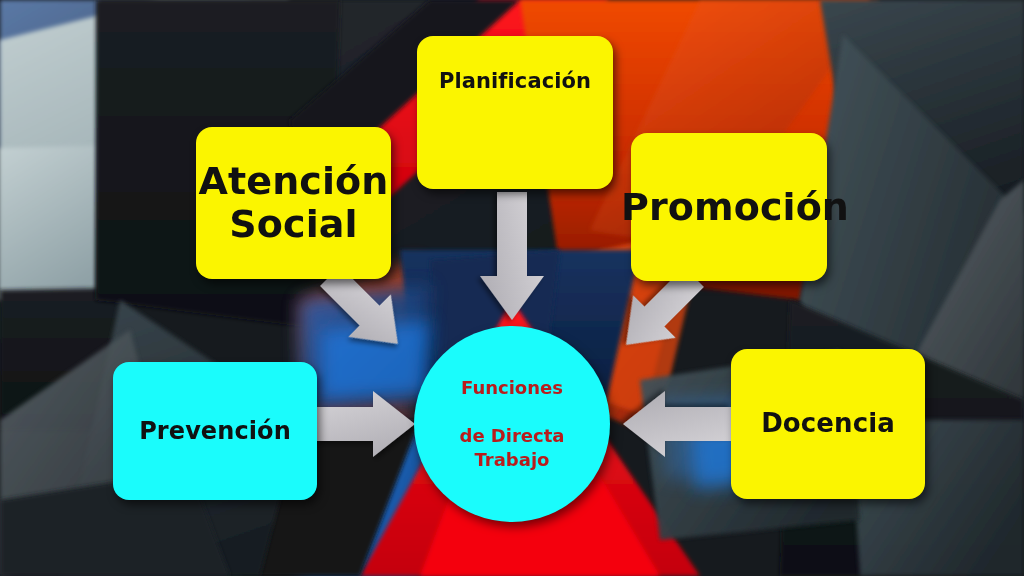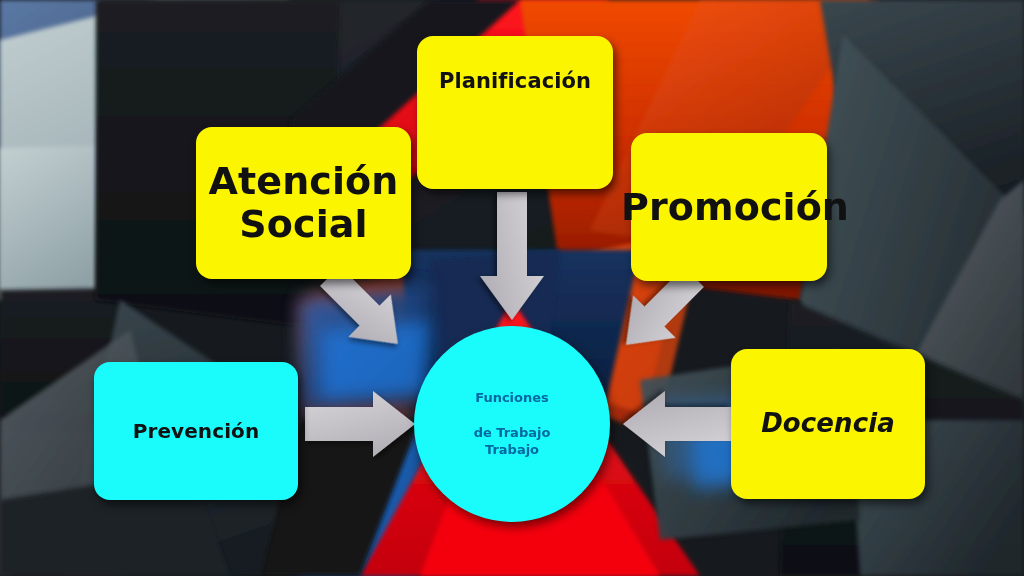--- a/index.html
+++ b/index.html
@@ -33,54 +33,54 @@
     border-radius: 16px;
     box-shadow: 3px 5px 9px rgba(0,0,0,0.55);
     line-height: 1.12;
     letter-spacing: 0.1px;
     padding: 4px 8px;
   }
   .node-yellow { background: #fbf500; }
   .node-cyan   { background: #1afcfc; }
 
   .node-atencion {
-    left: 196px; top: 127px; width: 215px; height: 152px;
+    left: 196px; top: 127px; width: 195px; height: 152px;
     font-size: 38px; font-weight: 700;
   }
   .node-planificacion {
     left: 417px; top: 36px; width: 196px; height: 153px;
     font-size: 21px; font-weight: 600;
     align-items: flex-start;
     padding-top: 34px;
   }
   .node-promocion {
     left: 631px; top: 133px; width: 196px; height: 148px;
     font-size: 38px; font-weight: 700; padding-left: 20px;
   }
   .node-prevencion {
-    left: 94px; top: 362px; width: 204px; height: 138px;
-    font-size: 20px; font-weight: 600;
+    left: 113px; top: 362px; width: 204px; height: 138px;
+    font-size: 24px; font-weight: 600;
   }
   .node-docencia {
     left: 731px; top: 349px; width: 194px; height: 150px;
-    font-size: 26px; font-weight: 600; font-style: italic;
+    font-size: 26px; font-weight: 600;
   }
 
   .hub {
     position: absolute;
     left: 414px; top: 326px;
     width: 196px; height: 196px;
     border-radius: 50%;
     background: #1afcfc;
     display: flex;
     align-items: center;
     justify-content: center;
     text-align: center;
-    color: #0369a1;
-    font-size: 13px;
+    color: #b91c1c;
+    font-size: 18px;
     font-weight: 600;
     line-height: 1.33;
     box-shadow: 3px 5px 10px rgba(0,0,0,0.5);
   }
 
   #arrow-layer {
     position: absolute;
     inset: 0;
     width: 1024px;
     height: 576px;
@@ -260,18 +260,18 @@
   </div>
 
   <div class="node node-yellow node-docencia">
     <span>Docencia</span>
   </div>
 
   <div class="hub">
     <span class="hub-text">
       <span>Funciones</span><br>
       <br>
-      <span>de Trabajo</span><br>
+      <span>de Directa</span><br>
       <span>Trabajo</span>
     </span>
   </div>
 
 </div>
 
 </body></html>

